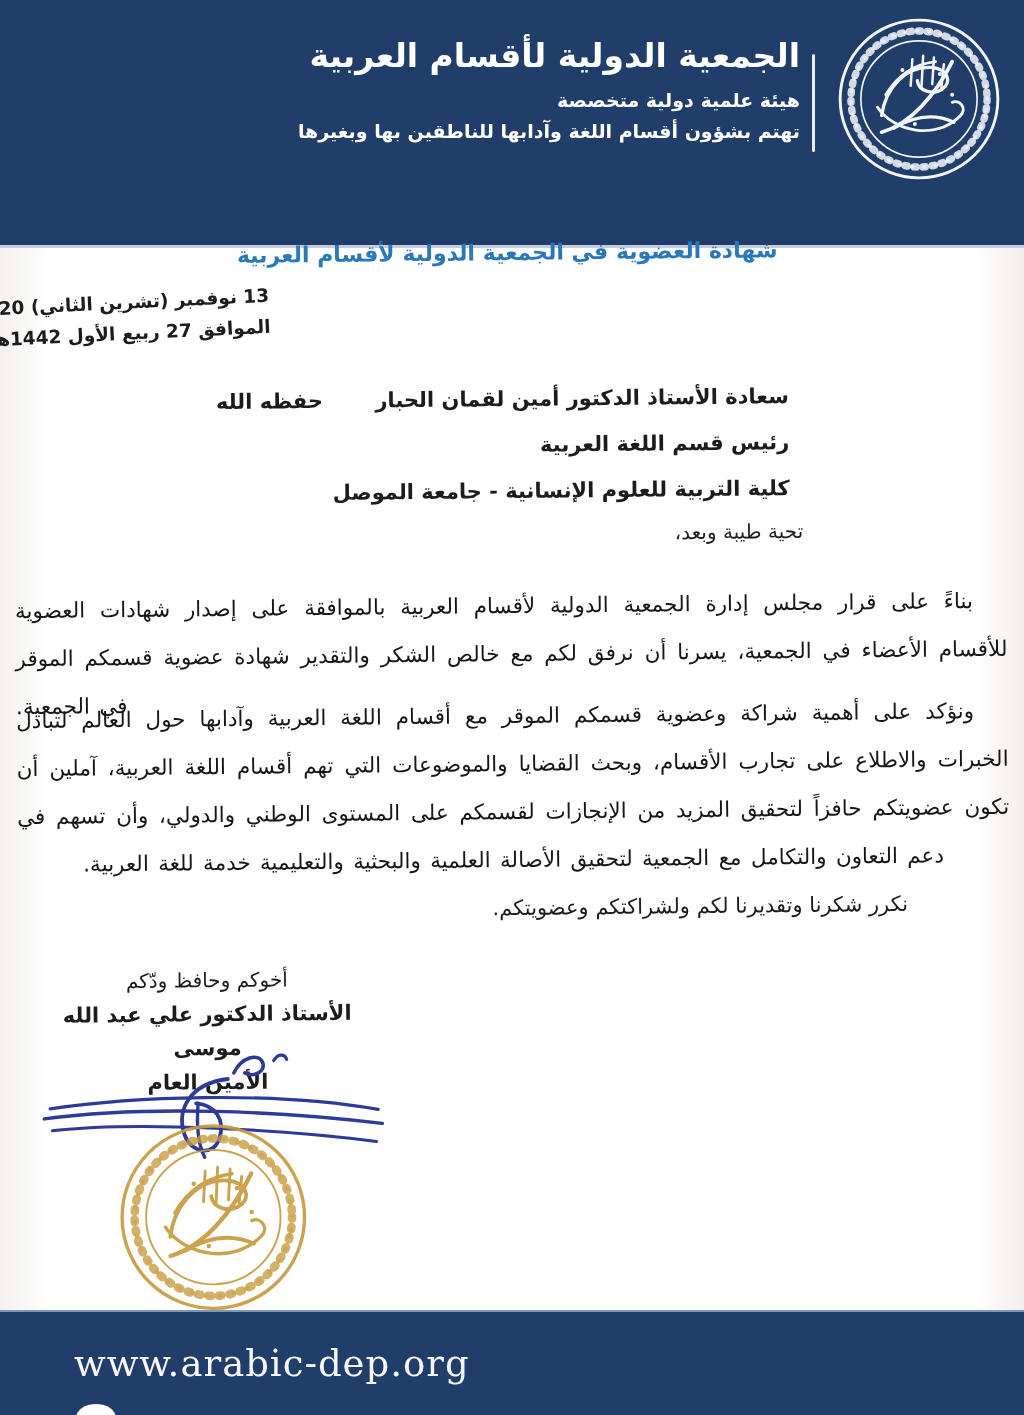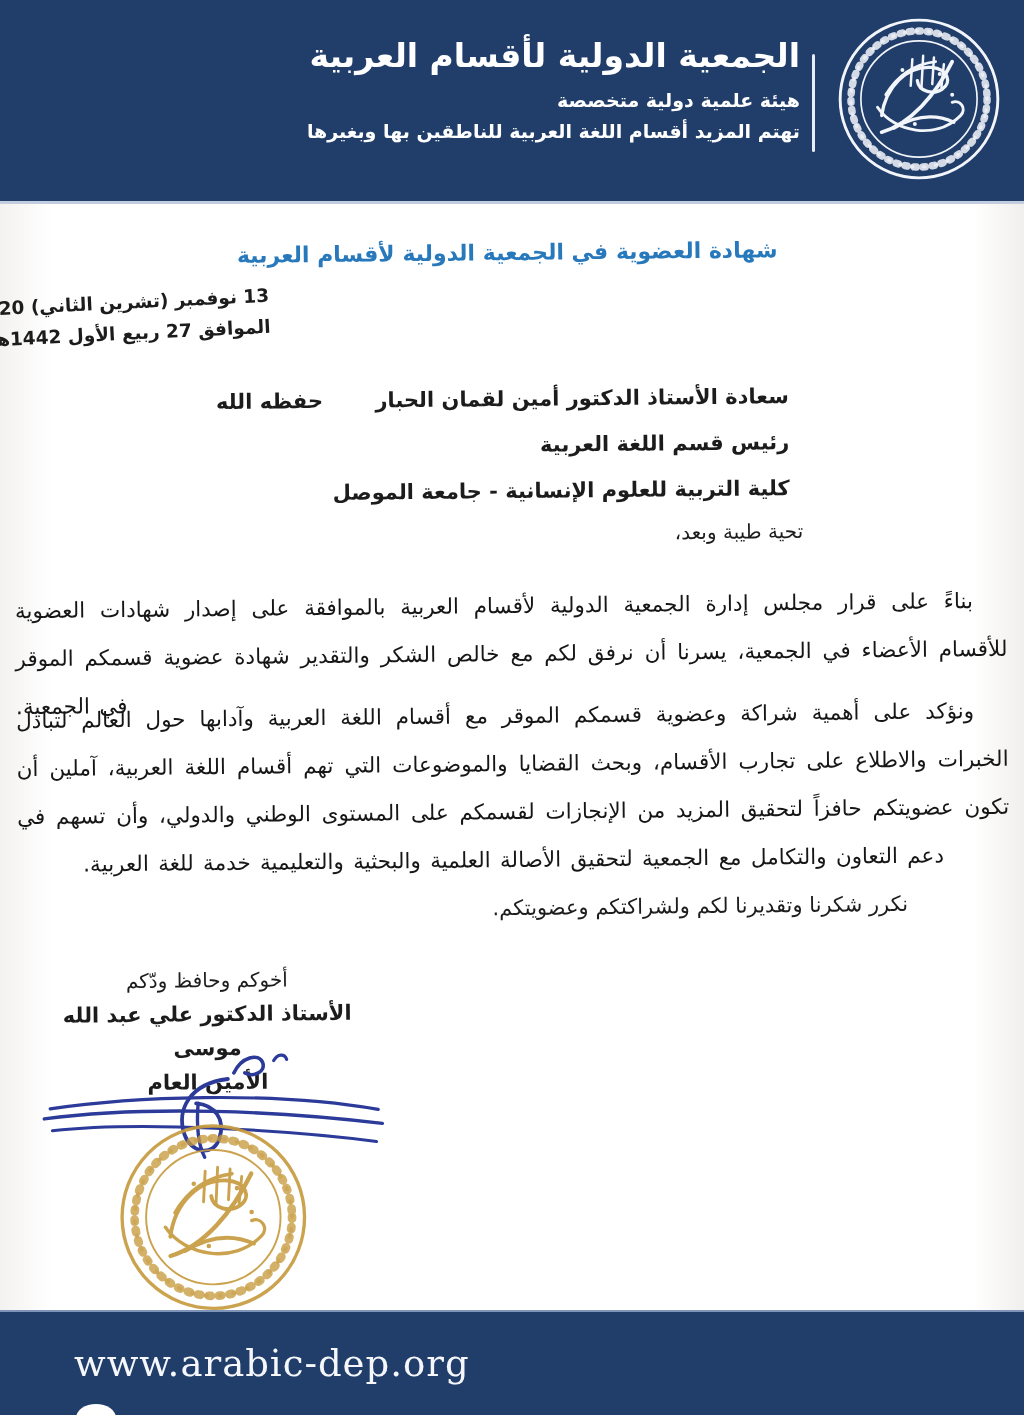--- a/index.html
+++ b/index.html
@@ -6,21 +6,21 @@
   html,body { background:#e8e8e8; }
   .page {
     position:relative; width:1024px; height:1415px; margin:0 auto;
     background:linear-gradient(90deg,#f3f2f0,#ffffff 5%,#ffffff 95%,#f1efec);
     overflow:hidden;
     font-family:"DejaVu Sans", sans-serif;
     color:#1c1c1c;
   }
   
   .header {
-    position:absolute; top:0; left:0; width:100%; height:204px;
+    position:absolute; top:0; left:0; width:100%; height:248px;
     background:#213e6b; border-bottom:3px solid #c2cedf;
   }
   .header-text {
     position:absolute; top:36px; right:224px; direction:rtl; text-align:right; color:#ffffff;
   }
   .org-name   { font-size:33px; font-weight:bold; letter-spacing:.5px; margin-bottom:14px; }
   .tagline    { font-size:19px; font-weight:bold; margin-bottom:9px;margin-left:12px; }
   .header-sep {
     position:absolute; left:812px; top:54px; width:3px; height:98px;
     background:#e8edf5; border-radius:2px;
@@ -103,21 +103,21 @@
     </g>
   </symbol>
 </svg>
 
 <div class="page">
 
   <div class="header">
     <div class="header-text">
       <div class="org-name">الجمعية الدولية لأقسام العربية</div>
       <div class="tagline">هيئة علمية دولية متخصصة</div>
-      <div class="tagline">تهتم المزيد أقسام اللغة العربية للناطقين بها وبغيرها</div>
+      <div class="tagline">تهتم بشؤون أقسام اللغة وآدابها للناطقين بها وبغيرها</div>
     </div>
     <div class="header-sep"></div>
     <svg class="header-logo">
         <use href="#seal-art"></use>
       </svg>
   </div>
 
   <div class="letter">
 
     <div class="doc-title">شهادة العضوية في الجمعية الدولية لأقسام العربية</div>

